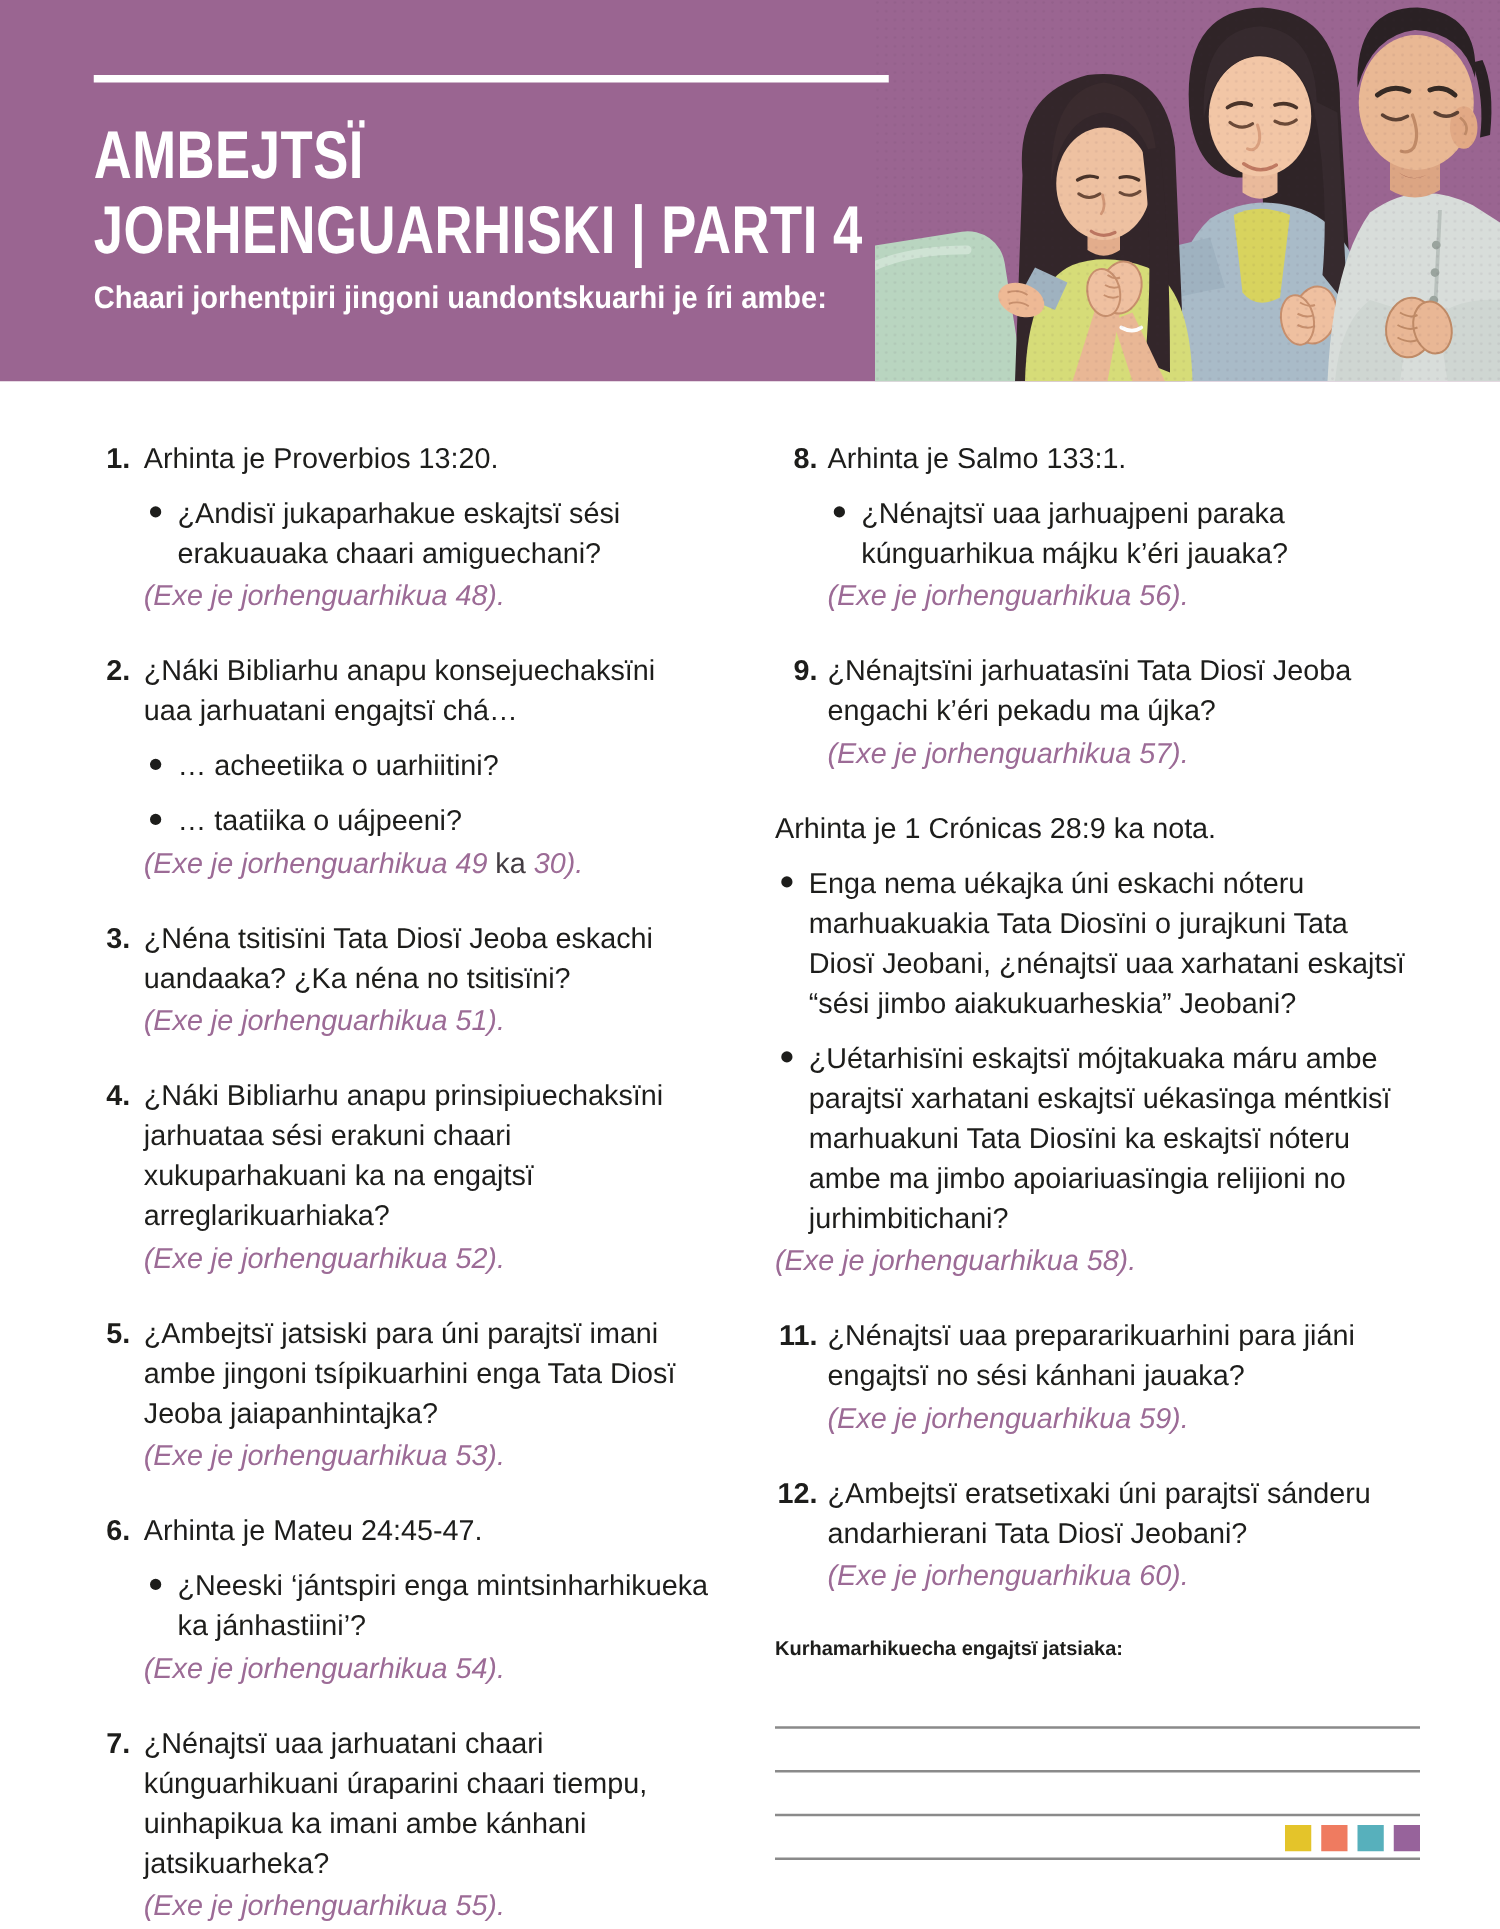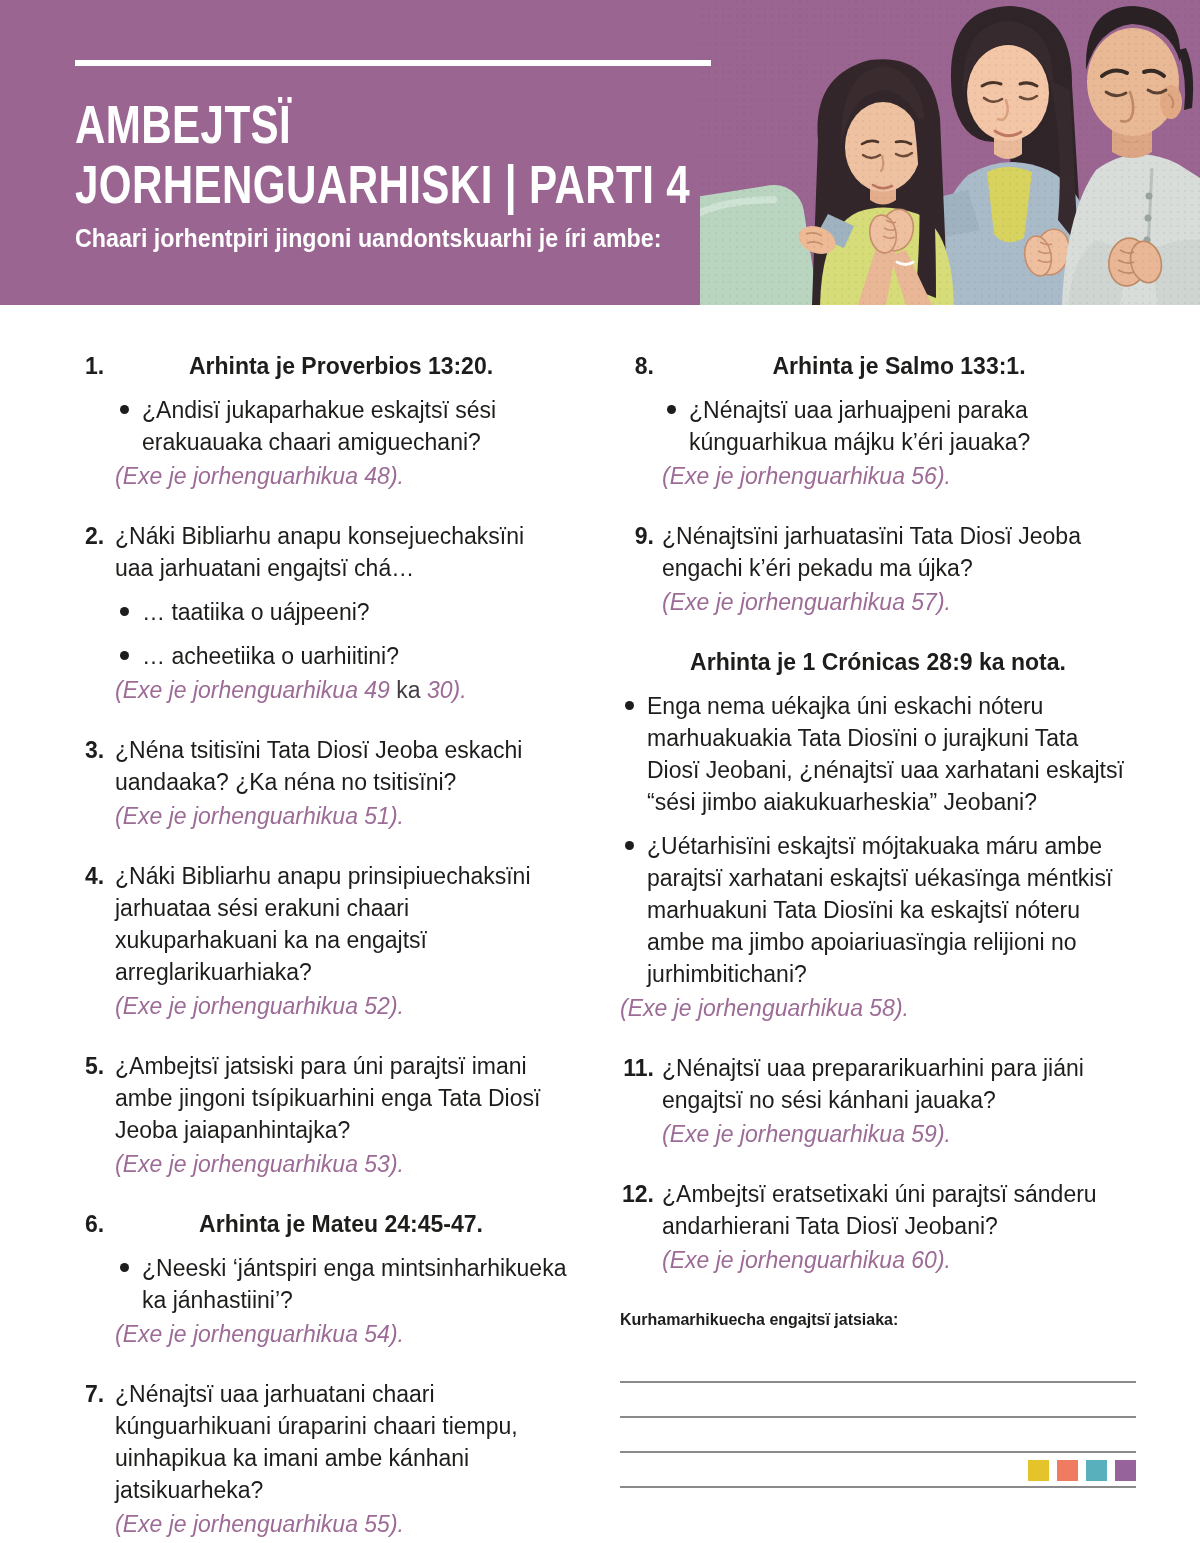--- a/index.html
+++ b/index.html
@@ -17,21 +17,21 @@
 
   
   .col{position:absolute;top:350px;}
   .col-left{left:85px;width:482px;}
   .col-right{left:620px;width:516px;}
 
   .question{display:flex;margin-bottom:28px;}
   .q-num{flex:0 0 22px;margin-right:8px;font-weight:700;font-size:23px;line-height:32px;}
   .col-right .q-num{flex:0 0 34px;text-align:right;}
   .q-body{flex:1;font-size:23px;line-height:32px;}
-  .q-heading{font-weight:700;text-align:center;}
+  .q-heading{font-weight:400;}
   .q-bullet{display:flex;margin-top:12px;}
   .dot{flex:0 0 9px;width:9px;height:9px;border-radius:50%;background:#1d1d1b;margin:11px 0 0 5px;}
   .b-text{margin-left:13px;}
   .q-ref{margin-top:2px;color:#9c6b96;}
   .seg-italic{font-style:italic;}
   .seg-roman{font-style:normal;color:#433c42;}
 
   
   .notes{margin-top:12px;}
   .notes-heading{font-weight:700;font-size:16px;line-height:32px;margin-bottom:12px;}
@@ -158,25 +158,25 @@
           </div>
           <div class="q-ref"><span class="seg-italic">(Exe je jorhenguarhikua 48).</span></div>
         </div>
       </div>
       <div class="question">
         <div class="q-num">2.</div>
         <div class="q-body">
           <div class="q-text">¿Náki Bibliarhu anapu konsejuechaksïni uaa jarhuatani engajtsï chá…</div>
           <div class="q-bullet">
             <span class="dot"></span>
+            <span class="b-text">… acheetiika o uarhiitini?</span>
+          </div>
+          <div class="q-bullet">
+            <span class="dot"></span>
             <span class="b-text">… taatiika o uájpeeni?</span>
-          </div>
-          <div class="q-bullet">
-            <span class="dot"></span>
-            <span class="b-text">… acheetiika o uarhiitini?</span>
           </div>
           <div class="q-ref"><span class="seg-italic">(Exe je jorhenguarhikua 49 </span><span class="seg-roman">ka</span><span class="seg-italic"> 30).</span></div>
         </div>
       </div>
       <div class="question">
         <div class="q-num">3.</div>
         <div class="q-body">
           <div class="q-text">¿Néna tsitisïni Tata Diosï Jeoba eskachi uandaaka? ¿Ka néna no tsitisïni?</div>
           <div class="q-ref"><span class="seg-italic">(Exe je jorhenguarhikua 51).</span></div>
         </div>

